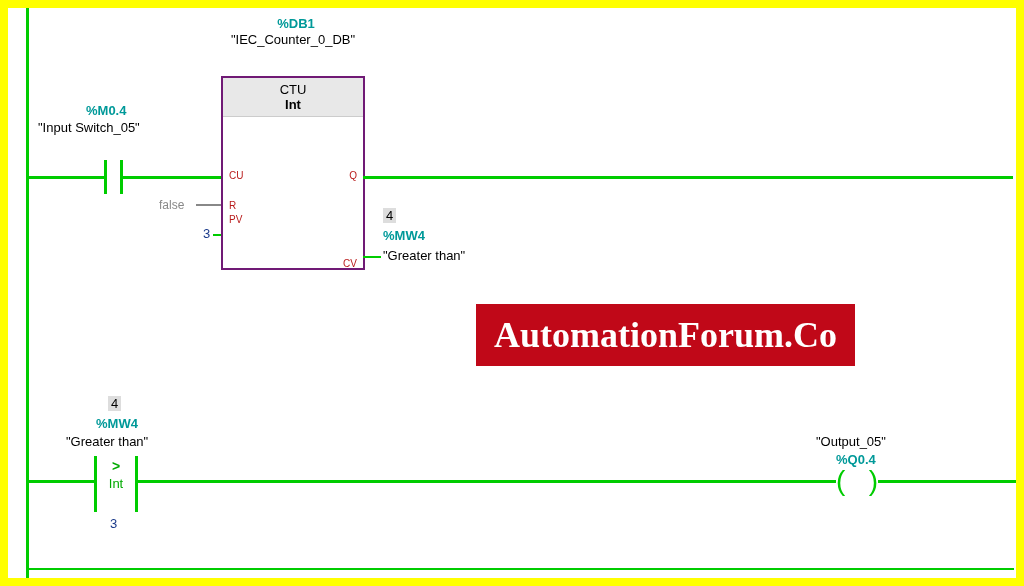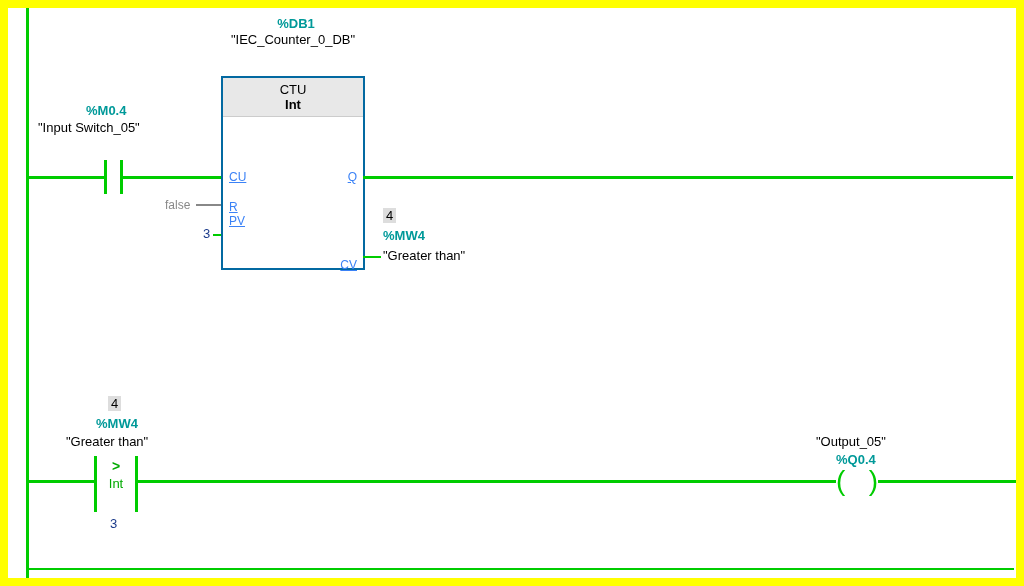--- a/index.html
+++ b/index.html
@@ -17,32 +17,32 @@
     background: #fff;
     overflow: hidden;
   }
   .abs { position: absolute; }
   .teal-label { color: #009999; font-size: 13px; font-weight: bold; }
   .black-label { color: #000; font-size: 13px; }
   .gray-label { color: #888; font-size: 12px; }
   .blue-val { color: #1a3a8a; font-size: 13px; }
   .green-line { background: #00cc00; position: absolute; }
   .green-box {
-    border: 2px solid #0369a1;
+    border: 2px solid #701a75;
     background: #fff;
     position: absolute;
   }
   .ctu-header {
     background: #e8e8e8;
     text-align: center;
     font-size: 13px;
     padding: 4px 0;
     border-bottom: 1px solid #ccc;
   }
-  .pin-label { font-size: 12px; color: #3b82f6; text-decoration: underline; }
+  .pin-label { font-size: 10px; color: #b91c1c; }
   .watermark {
     background: #c00818;
     color: #fff;
     font-family: 'Times New Roman', serif;
     font-weight: bold;
     font-size: 36px;
     padding: 10px 18px;
     position: absolute;
   }
   .gray-bg { background: #ddd; display: inline-block; padding: 0 3px; }
@@ -72,33 +72,34 @@
       <div style="font-weight:bold;">Int</div>
     </div>
 
     <div class="abs pin-label" style="left:6px; top:92px;">CU</div>
     <div class="abs pin-label" style="left:6px; top:122px;">R</div>
     <div class="abs pin-label" style="left:6px; top:136px;">PV</div>
     <div class="abs pin-label" style="right:6px; top:92px;">Q</div>
     <div class="abs pin-label" style="right:6px; top:180px;">CV</div>
   </div>
 
-  <div class="abs gray-label" style="left:157px; top:190px;">false</div>
+  <div class="abs gray-label" style="left:151px; top:190px;">false</div>
   <div class="abs" style="left:188px; top:196px; width:25px; height:2px; background:#888;"></div>
 
   <div class="abs blue-val" style="left:195px; top:218px;">3</div>
   <div class="green-line" style="left:205px; top:226px; height:2px; width:8px;"></div>
 
   <div class="green-line" style="left:355px; top:168px; height:3px; width:650px;"></div>
 
   <div class="green-line" style="left:355px; top:248px; height:2px; width:18px;"></div>
   <div class="abs black-label" style="left:375px; top:200px;"><span class="gray-bg">4</span></div>
   <div class="abs teal-label" style="left:375px; top:220px;">%MW4</div>
   <div class="abs black-label" style="left:375px; top:240px;">"Greater than"</div>
 
+  <div class="watermark" style="left:468px; top:296px;">AutomationForum.Co</div>
 
   <div class="abs black-label" style="left:100px; top:388px;"><span class="gray-bg">4</span></div>
   <div class="abs teal-label" style="left:88px; top:408px;">%MW4</div>
   <div class="abs black-label" style="left:58px; top:426px;">"Greater than"</div>
 
   <div class="green-line" style="left:21px; top:472px; height:3px; width:65px;"></div>
 
   <div class="abs" style="left:86px; top:448px; width:44px; height:56px;">
     <div class="green-line" style="left:0; top:0; width:3px; height:56px;"></div>
     <div class="green-line" style="right:0; top:0; width:3px; height:56px;"></div>

